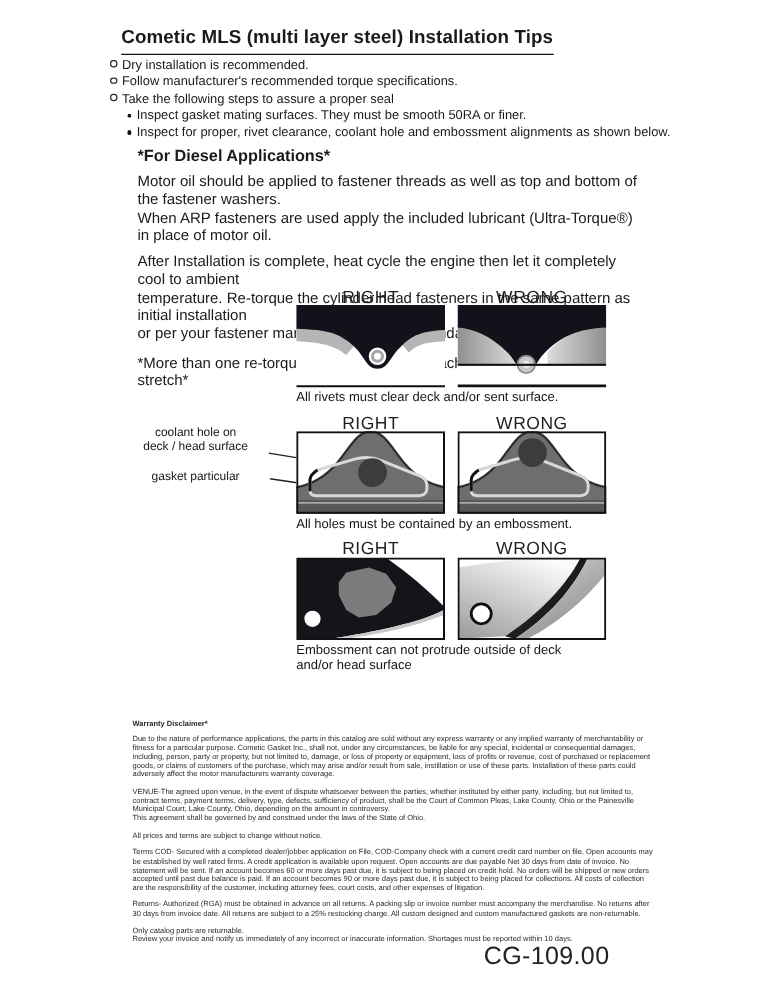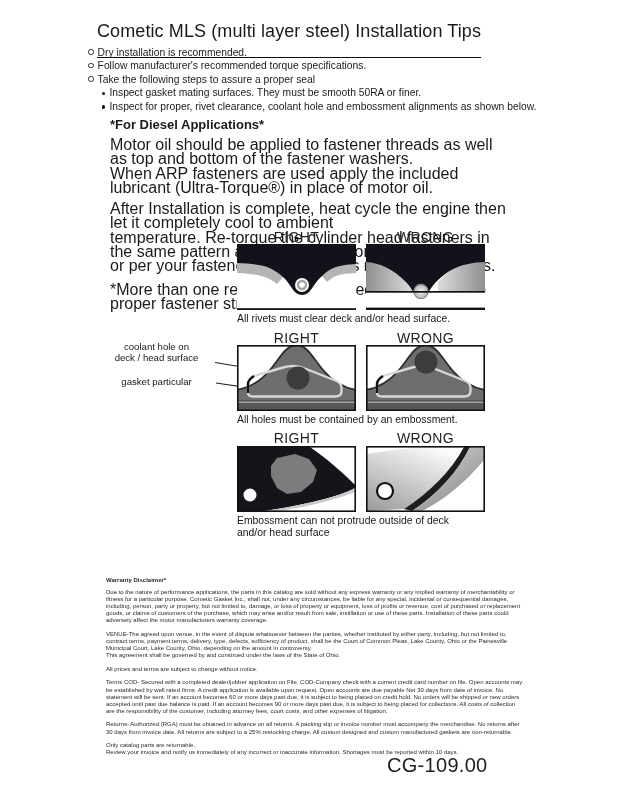--- a/index.html
+++ b/index.html
@@ -4,38 +4,38 @@
 <style>
   html,body{margin:0;padding:0;background:#e8e8e8;}
   .page{
     position:relative;width:618px;height:800px;background:#ffffff;
     font-family:"Liberation Sans",sans-serif;color:#1a1a1a;overflow:hidden;
     margin:0 auto;
   }
   
   .doc-title{
     position:absolute;left:97px;top:21px;
-    font-size:18px;font-weight:normal;letter-spacing:.1px;
-    border-bottom:1.6px solid #111;padding-bottom:15px;white-space:nowrap;
+    font-size:15px;font-weight:bold;letter-spacing:.1px;
+    border-bottom:1.6px solid #111;padding-bottom:5px;white-space:nowrap;
   }
   .bullets{position:absolute;left:88px;top:46px;font-size:10.3px;line-height:13.4px;}
   .b-row{white-space:nowrap;}
   .b-dot{
     display:inline-block;width:3.6px;height:3.6px;border:1px solid #2b2b2b;
     border-radius:50%;margin-right:4px;position:relative;top:-1px;
   }
   .sub-bullets{margin-left:14px;}
   .sb-dot{
     display:inline-block;width:3.4px;height:3.4px;background:#111;
     border-radius:50%;margin-right:4px;position:relative;top:-1px;
   }
   
   .diesel{position:absolute;left:110px;top:117px;width:412px;}
   .diesel-h{font-size:13px;font-weight:bold;margin:0 0 6px 0;}
-  .diesel p{margin:0 12px 7px 0;font-size:16px;line-height:14.3px;white-space:pre-line;}
+  .diesel p{margin:0 12px 7px 0;font-size:12px;line-height:14.3px;white-space:pre-line;}
   .diesel p.last{margin-top:9px;}
   
   .dg-label{
     position:absolute;width:119px;text-align:center;
     font-size:14px;letter-spacing:.4px;color:#1f1f1f;
   }
   .dg-panel{position:absolute;width:119px;height:66px;display:block;}
   .dg-caption{
     position:absolute;left:237px;font-size:10.4px;line-height:12.2px;
     white-space:pre-line;color:#161616;
@@ -106,21 +106,21 @@
     <rect x="0" y="0" width="119" height="66" fill="#ffffff"></rect>
     <path d="M0,16 C22,17 34,24 47,38 L47,48 L0,48 Z" fill="url(#wedgeL)"></path>
     <path d="M119,16 C97,17 85,24 72,38 L72,48 L119,48 Z" fill="url(#wedgeR)"></path>
     <path d="M0,0 H119 V18 C96,19 83,25 70,38 C63,45 61,54 55,54 C49,54 47,45 40,38 C27,25 14,19 0,18 Z" fill="#14111a"></path>
     <circle cx="55" cy="47.5" r="7" fill="#c9c9c9" stroke="#8a8a8a" stroke-width="1.4"></circle>
     <circle cx="55" cy="47.5" r="3" fill="#e9e9e9"></circle>
     <rect x="0" y="47" width="119" height="1.7" fill="#111111"></rect>
     <rect x="0" y="63.6" width="119" height="2.4" fill="#111111"></rect>
   </svg>
 
-  <div class="dg-caption" style="top:313px;">All rivets must clear deck and/or head surface.</div>
+  <div class="dg-caption" style="top:313px;">All rivets must clear deck and/or sent surface.</div>
 
   <div class="dg-label" style="left:237px;top:330px;">RIGHT</div>
   <div class="dg-label" style="left:366px;top:330px;">WRONG</div>
 
   <div class="callout" style="top:341px;">coolant hole on
 deck / head surface</div>
   <div class="callout" style="top:376px;">gasket particular</div>
   <svg class="callout-lines" width="618" height="560">
     <line x1="215" y1="362.5" x2="294" y2="375.5" stroke="#222" stroke-width="1.2"></line>
     <line x1="216" y1="383" x2="263" y2="390" stroke="#222" stroke-width="1.2"></line>

